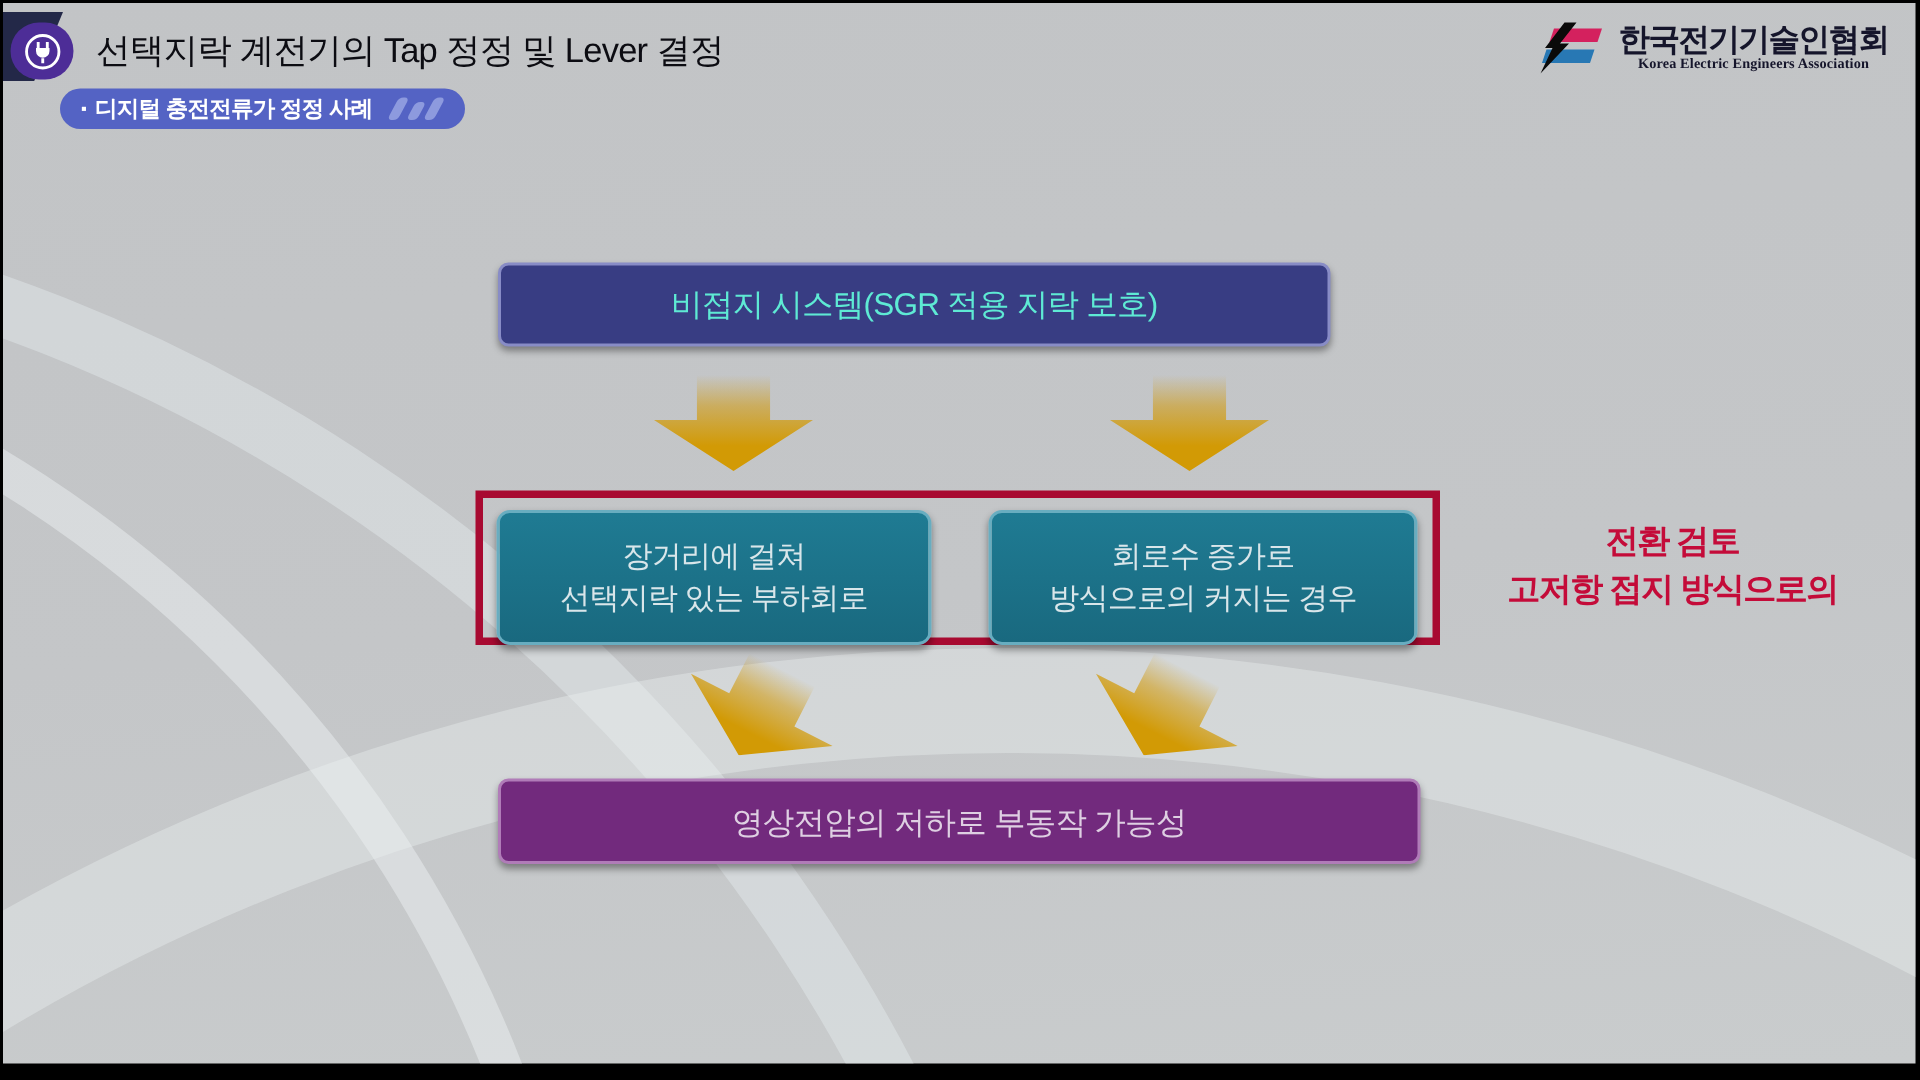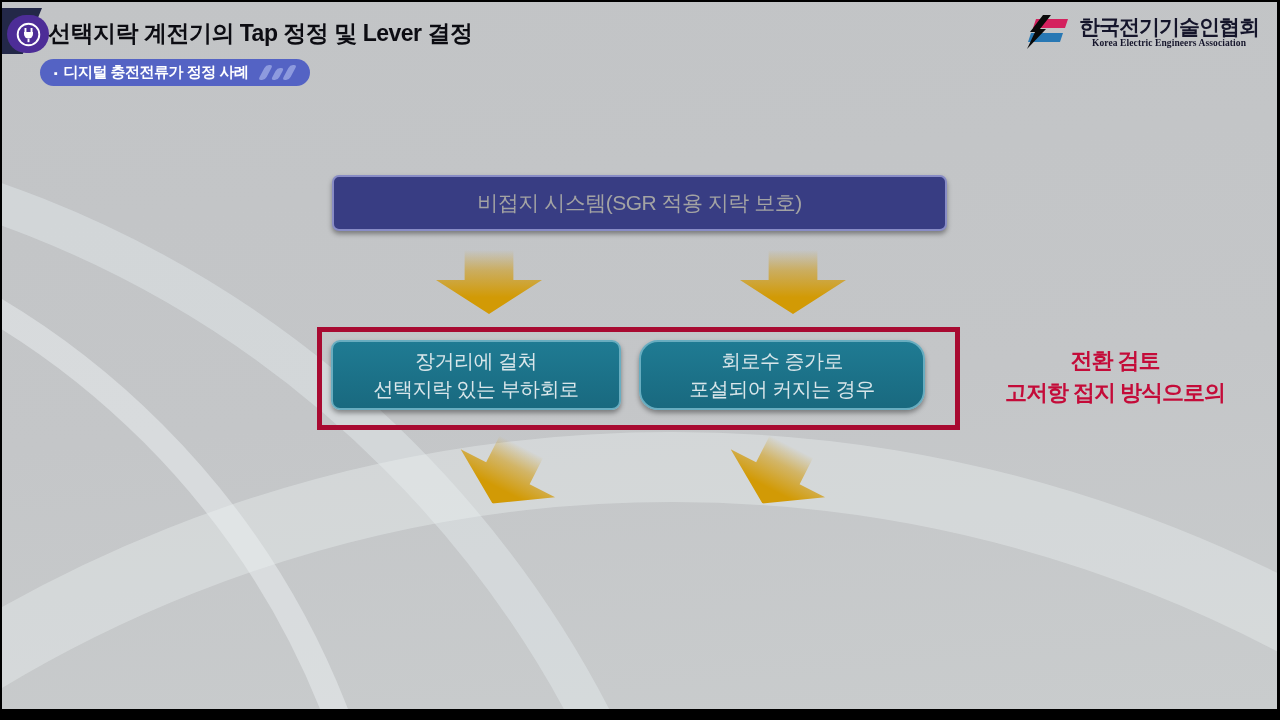--- a/index.html
+++ b/index.html
@@ -16,45 +16,45 @@
   .wave{position:absolute;border-radius:50%;border-style:solid;border-color:rgba(235,240,242,0.5);pointer-events:none;}
   .wave1{width:1600px;height:1600px;left:-1250px;top:180px;border-width:26px;}
   .wave2{width:2100px;height:2100px;left:-1450px;top:120px;border-width:40px;border-color:rgba(232,238,240,0.42);}
   .wave3{width:2600px;height:2600px;left:-700px;top:430px;border-width:70px;border-color:rgba(236,241,243,0.38);}
 
   
   .ribbon-navy{position:absolute;left:0;top:6px;width:40px;height:46px;background:#232848;
     clip-path:polygon(0 0,100% 0,52% 100%,0 100%);}
   .ribbon-pill{position:absolute;left:5px;top:13px;width:42px;height:38px;border-radius:19px;
     background:#4d2d97;display:flex;align-items:center;justify-content:center;}
-  .page-title{position:absolute;left:46px;top:16px;font-size:23px;font-weight:700;color:#0c0c12;letter-spacing:-0.5px;}
+  .page-title{position:absolute;left:62px;top:16px;font-size:23px;font-weight:400;color:#0c0c12;letter-spacing:-0.5px;}
   .badge{position:absolute;left:38px;top:57px;height:27px;min-width:270px;border-radius:14px;
     background:var(--badge_blue,#5463c4);display:flex;align-items:center;padding:0 14px;box-sizing:border-box;
     color:#fff;font-size:15px;font-weight:600;letter-spacing:-0.5px;}
   .badge .bullet{font-size:11px;margin-right:6px;}
   .badge-slashes{display:flex;gap:5px;margin-left:14px;}
   .badge-slashes i{display:block;width:7px;height:15px;border-radius:3px;background:#8d9ade;transform:skewX(-28deg);}
   .badge-slashes i:nth-child(2){height:12px;margin-top:3px;}
   .badge-slashes i:nth-child(3){height:15px;}
 
   
   .logo{position:absolute;right:18px;top:12px;display:flex;align-items:center;}
   .logo-text{margin-left:8px;text-align:center;}
   .logo-ko{font-size:21px;font-weight:700;color:#15152b;letter-spacing:-1px;line-height:1.05;}
   .logo-en{font-size:9.5px;font-weight:700;color:#15152b;letter-spacing:0.1px;font-family:Liberation Serif, serif;}
 
   
   .node{position:absolute;border-radius:7px;display:flex;align-items:center;justify-content:center;
     text-align:center;box-shadow:0 3px 5px rgba(0,0,0,0.38);box-sizing:border-box;}
-  .node-top{left:330px;top:173px;width:615px;height:56px;background:var(--box_top,#383d83);
-    border:2px solid #888cc6;color:#a3a3a3;font-size:21px;letter-spacing:-0.5px;}
-  .node-mid{top:338px;height:70px;background:linear-gradient(180deg,#1f7b93,var(--box_mid,#19697f));
+  .node-top{left:330px;top:173px;width:555px;height:56px;background:var(--box_top,#383d83);
+    border:2px solid #888cc6;color:#5eead4;font-size:21px;letter-spacing:-0.5px;}
+  .node-mid{top:338px;height:90px;background:linear-gradient(180deg,#1f7b93,var(--box_mid,#19697f));
     border:2px solid #68adc0;border-radius:9px;color:#d9e6ea;font-size:20px;line-height:1.4;letter-spacing:-0.5px;}
   .node-mid-left{left:329px;width:290px;}
-  .node-mid-right{left:637px;width:286px;border-radius:19px;}
+  .node-mid-right{left:657px;width:286px;}
   .node-bottom{left:330px;top:517px;width:615px;height:57px;background:var(--box_bottom,#722a7d);
     border:2px solid #b07cb8;color:#decfe2;font-size:21px;letter-spacing:-0.5px;}
 
   .highlight-frame{position:absolute;left:315px;top:325px;width:643px;height:103px;box-sizing:border-box;
     border:5px solid var(--accent_red,#a80a31);}
 
   .annotation{position:absolute;left:968px;top:343px;width:290px;text-align:center;
     color:#c40b39;font-size:22px;font-weight:700;line-height:1.45;letter-spacing:-1px;}
 
   .arrow{position:absolute;width:106px;height:64px;
@@ -120,26 +120,27 @@
 
   <div class="node node-mid node-mid-left">
     <div>
       <div>장거리에 걸쳐</div>
       <div>선택지락 있는 부하회로</div>
     </div>
   </div>
   <div class="node node-mid node-mid-right">
     <div>
       <div>회로수 증가로</div>
-      <div>포설되어 커지는 경우</div>
+      <div>방식으로의 커지는 경우</div>
     </div>
   </div>
 
   <div class="annotation">
     <div>전환 검토</div>
     <div>고저항 접지 방식으로의</div>
   </div>
 
   <div class="arrow arrow-c"></div>
   <div class="arrow arrow-d"></div>
 
+  <div class="node node-bottom">영상전압의 저하로 부동작 가능성</div>
 
 </div>
 
 </body></html>

